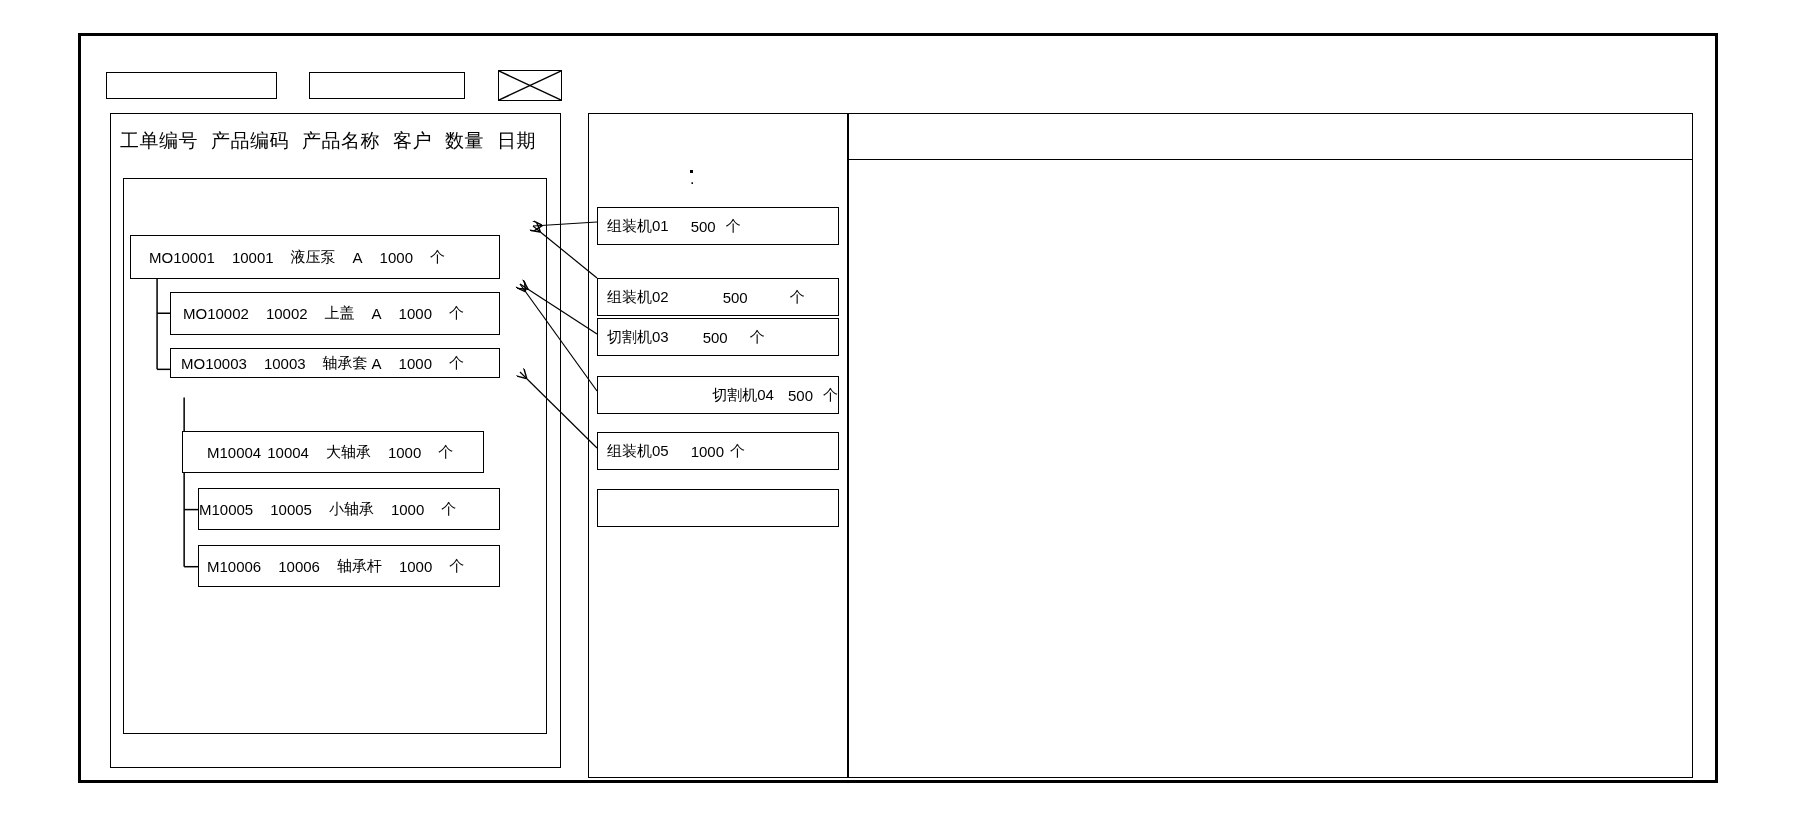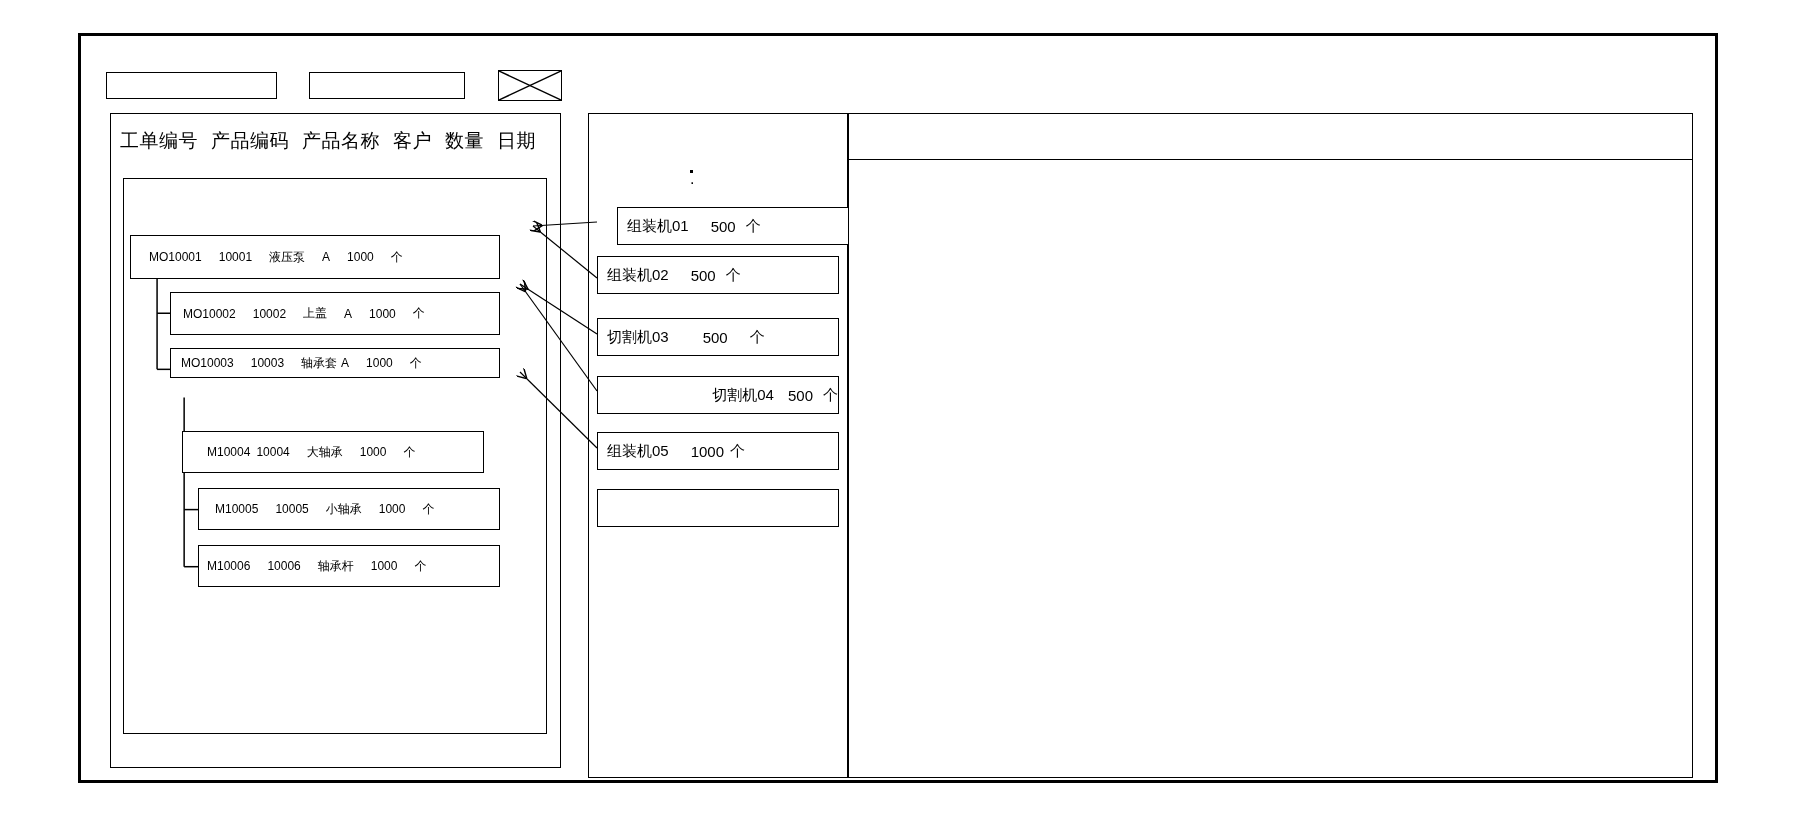--- a/index.html
+++ b/index.html
@@ -93,21 +93,21 @@
 
   
   .tree-node {
     position: absolute;
     border: 1.5px solid #000000;
     box-sizing: border-box;
     background: #ffffff;
     display: flex;
     align-items: center;
     white-space: nowrap;
-    font-size: 12px;
+    font-size: 15px;
   }
   .tree-node .cell { }
   .tree-node .cell + .cell { margin-left: 17px; }
 
   
   .tree-lines {
     position: absolute;
     left: 0; top: 0;
     width: 100%; height: 100%;
     pointer-events: none;
@@ -258,21 +258,21 @@
       </div>
 
       <div class="tree-node" style="left:58px; top:252px; width:302px; height:42px; padding-left:24px;">
         <span class="cell">M10004</span>
         <span class="cell" style="margin-left:6px;">10004</span>
         <span class="cell">大轴承</span>
         <span class="cell">1000</span>
         <span class="cell">个</span>
       </div>
 
-      <div class="tree-node" style="left:74px; top:309px; width:302px; height:42px; padding-left:16px;">
+      <div class="tree-node" style="left:74px; top:309px; width:302px; height:42px; padding-left:0;">
         <span class="cell">M10005</span>
         <span class="cell">10005</span>
         <span class="cell">小轴承</span>
         <span class="cell">1000</span>
         <span class="cell">个</span>
       </div>
 
       <div class="tree-node" style="left:74px; top:366px; width:302px; height:42px; padding-left:8px;">
         <span class="cell">M10006</span>
         <span class="cell">10006</span>
@@ -280,27 +280,27 @@
         <span class="cell">1000</span>
         <span class="cell">个</span>
       </div>
 
     </div>
   </div>
 
   <div class="middle-panel"></div>
   <div class="middle-dot">.</div>
 
-  <div class="op-box" style="top:207px;margin-left:20px;">
+  <div class="op-box" style="top:207px;">
     <span class="op-machine">组装机01</span>
     <span class="op-qty">500</span>
     <span class="op-unit">个</span>
   </div>
 
-  <div class="op-box" style="top:256px;">
+  <div class="op-box" style="top:278px;gap:32px;">
     <span class="op-machine">组装机02</span>
     <span class="op-qty">500</span>
     <span class="op-unit">个</span>
   </div>
 
   <div class="op-box" style="top:318px;gap:12px;">
     <span class="op-machine">切割机03</span>
     <span class="op-qty">500</span>
     <span class="op-unit">个</span>
   </div>

